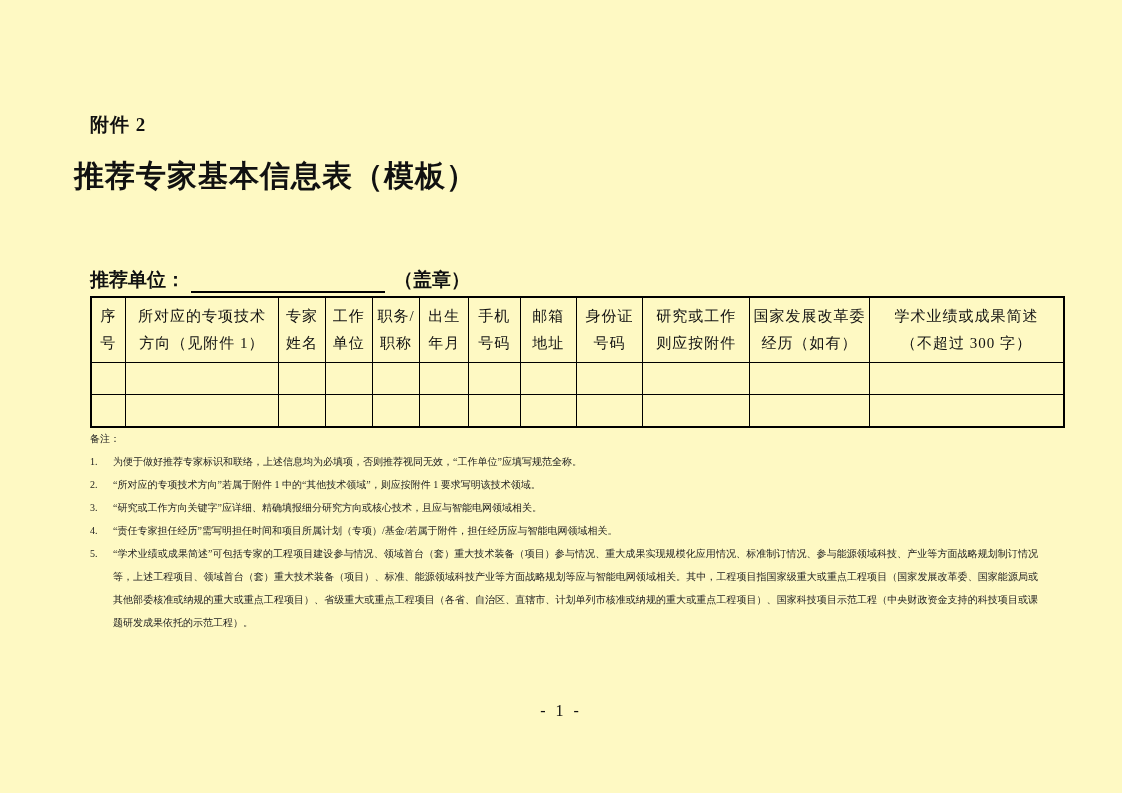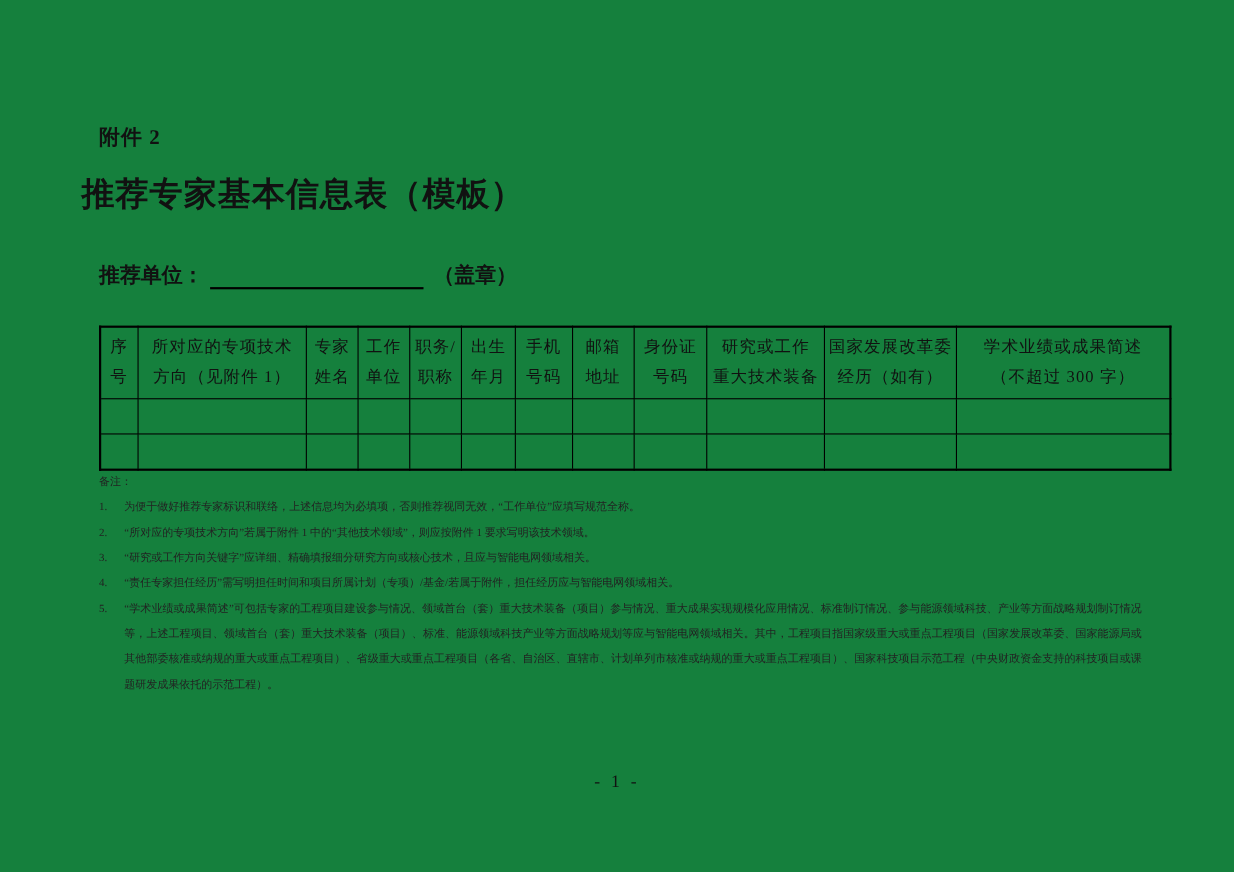--- a/index.html
+++ b/index.html
@@ -4,21 +4,21 @@
 <style>
   html, body {
     margin: 0;
     padding: 0;
     background: #ffffff;
   }
   .page {
     position: relative;
     width: 1122px;
     height: 793px;
-    background: #15803d;
+    background: #fef9c3;
     color: #111;
     font-family: "Liberation Serif", serif;
     overflow: hidden;
   }
   .attachment-label {
     position: absolute;
     left: 90px;
     top: 112px;
     font-size: 19px;
     font-weight: bold;
@@ -31,21 +31,21 @@
     width: 975px;
     text-align: left;
     font-family: "Liberation Sans", sans-serif;
     font-weight: bold;
     font-size: 30px;
     letter-spacing: 1px;
   }
   .unit-line {
     position: absolute;
     left: 90px;
-    top: 237px;
+    top: 267px;
     font-size: 19px;
     font-weight: bold;
     white-space: nowrap;
   }
   .unit-blank {
     display: inline-block;
     width: 194px;
     height: 21px;
     border-bottom: 2px solid #000;
     vertical-align: bottom;
@@ -179,21 +179,21 @@
           <th>
             <div class="hline">邮箱</div>
             <div class="hline">地址</div>
           </th>
           <th>
             <div class="hline">身份证</div>
             <div class="hline">号码</div>
           </th>
           <th>
             <div class="hline">研究或工作</div>
-            <div class="hline">重大技术装备</div>
+            <div class="hline">则应按附件</div>
           </th>
           <th>
             <div class="hline">国家发展改革委</div>
             <div class="hline">经历（如有）</div>
           </th>
           <th>
             <div class="hline">学术业绩或成果简述</div>
             <div class="hline">（不超过 300 字）</div>
           </th>
         </tr>

